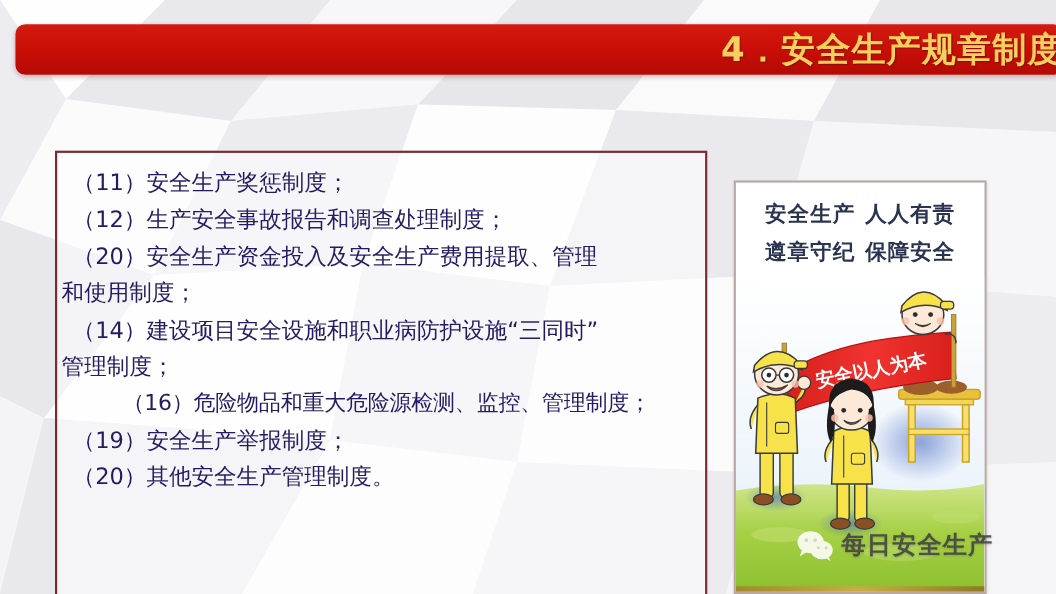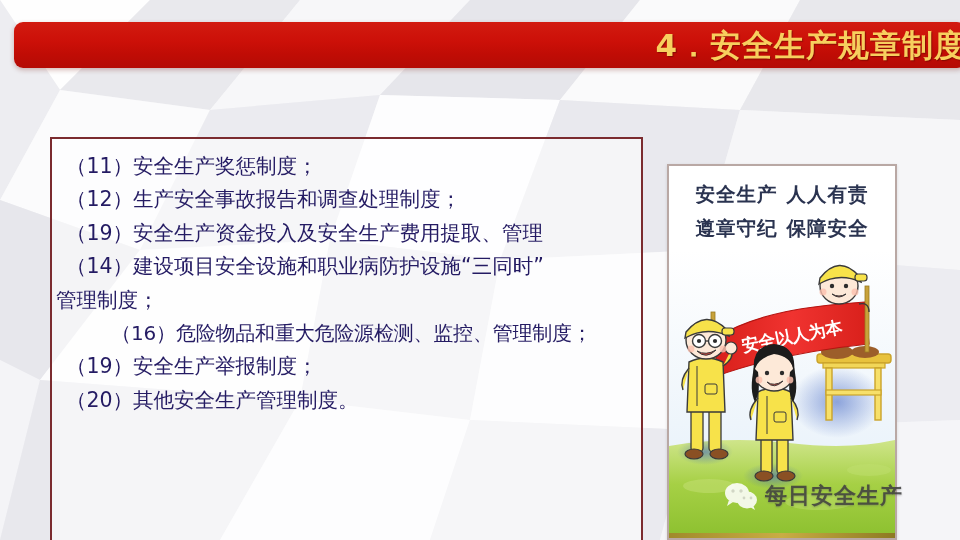--- a/index.html
+++ b/index.html
@@ -176,21 +176,22 @@
   </svg>
 
   <div id="title-bar">
     <div id="title-text">4．安全生产规章制度</div>
   </div>
 
   <div id="content-box">
     <div id="rules-list">
         <div class="rule-line indent">（11）安全生产奖惩制度；</div>
         <div class="rule-line indent">（12）生产安全事故报告和调查处理制度；</div>
-        <div class="rule-line indent">（19）安全生产资金投入及安全生产费用提取、管理</div>
+        <div class="rule-line indent">（20）安全生产资金投入及安全生产费用提取、管理</div>
+        <div class="rule-line cont">和使用制度；</div>
         <div class="rule-line indent">（14）建设项目安全设施和职业病防护设施“三同时”</div>
         <div class="rule-line cont">管理制度；</div>
         <div class="rule-line indent wide">（16）危险物品和重大危险源检测、监控、管理制度；</div>
         <div class="rule-line indent">（19）安全生产举报制度；</div>
         <div class="rule-line indent">（20）其他安全生产管理制度。</div>
       </div>
   </div>
 
   <div id="poster">
 

